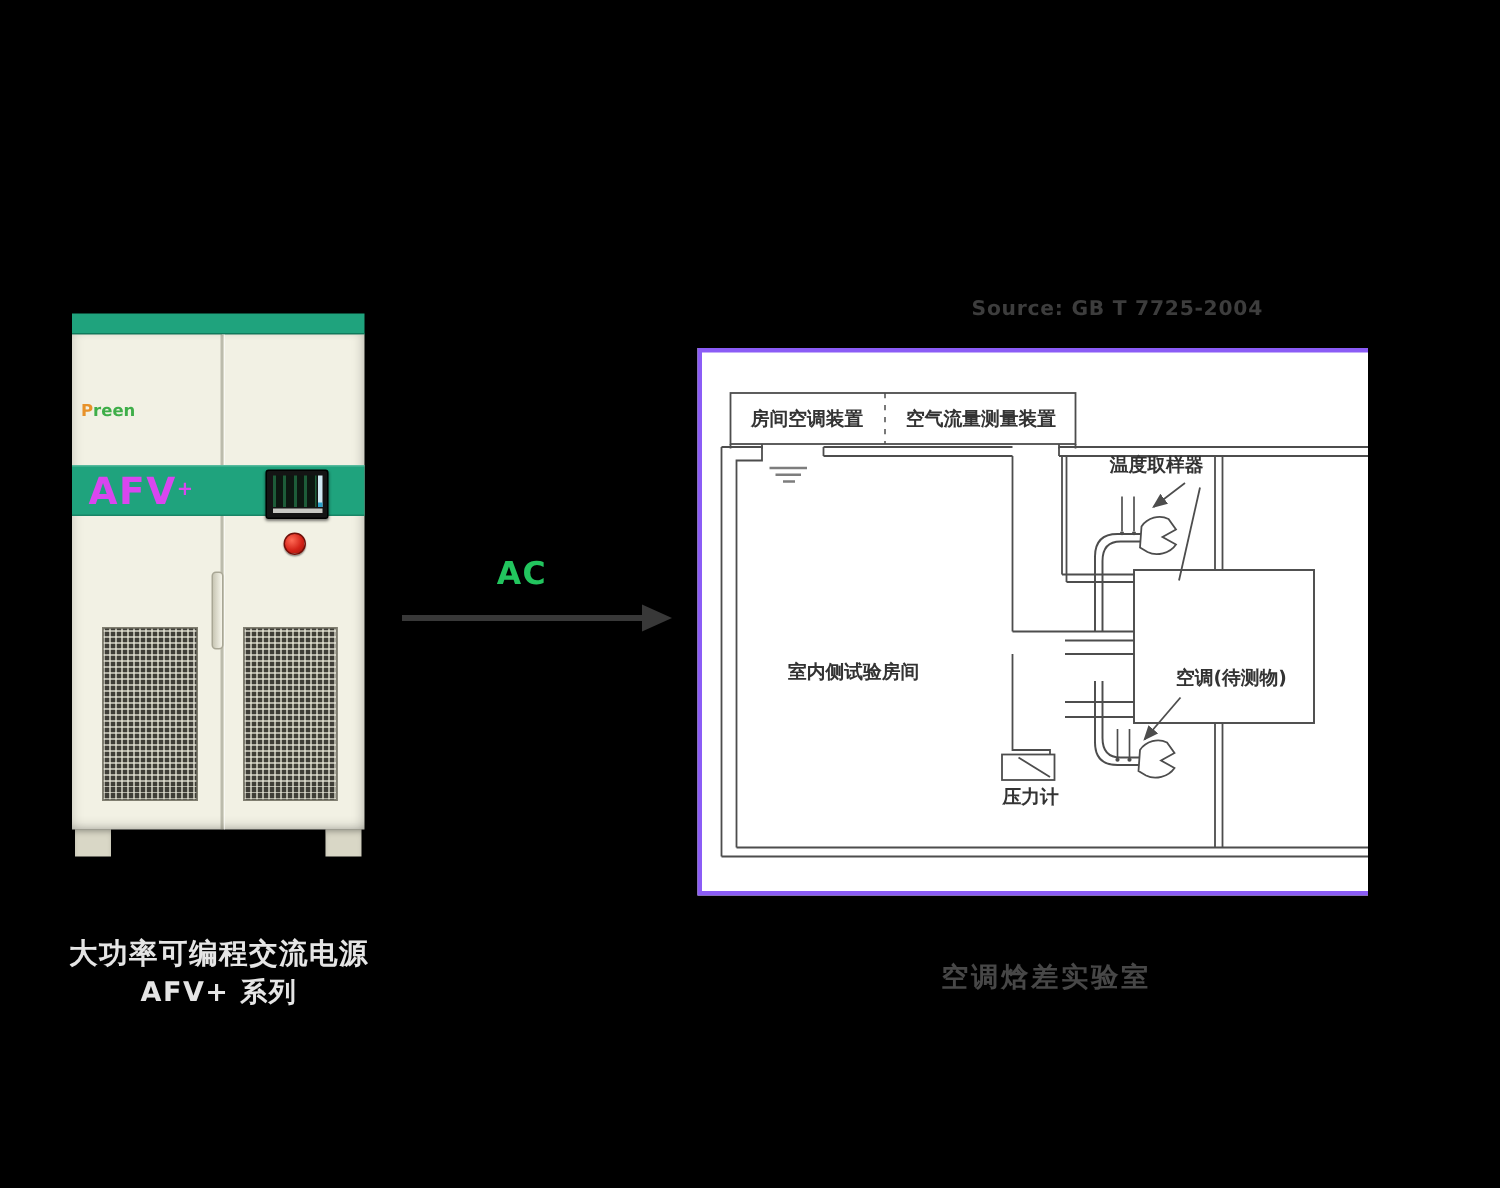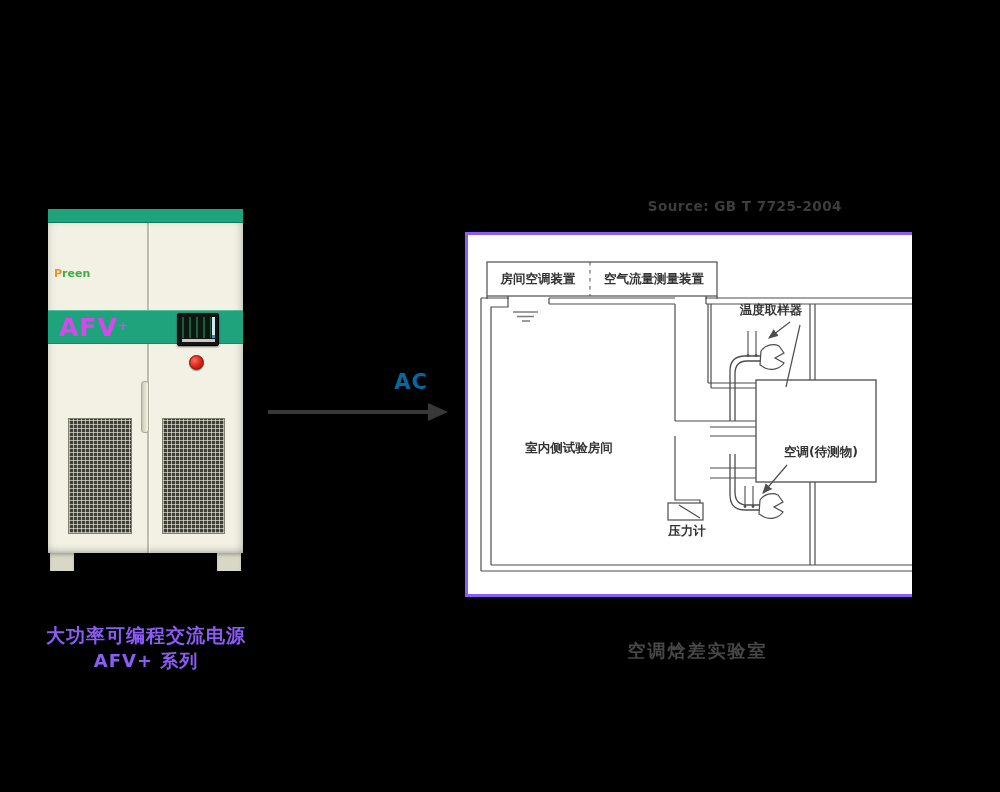--- a/index.html
+++ b/index.html
@@ -42,27 +42,27 @@
           background-image:
             repeating-linear-gradient(0deg, rgba(236,235,220,.65) 0 1px, rgba(0,0,0,0) 1px 4px),
             repeating-linear-gradient(90deg, rgba(236,235,220,.65) 0 1px, rgba(0,0,0,0) 1px 4px);}
   .grille.gl{left:20px;width:62px;}
   .grille.gr{left:114px;width:61px;}
   .foot{position:absolute;top:344px;width:24px;height:18px;background:#D9D7C6;
         box-shadow:inset 0 3px 4px -2px rgba(0,0,0,.35);}
   .foot.fl{left:2px;} .foot.fr{left:169px;}
 
   .cab-captions{position:absolute;left:16px;top:623px;width:260px;text-align:center;
-                color:#8b5cf6;font-weight:bold;}
+                color:#e5e5e5;font-weight:bold;}
   .cab-cap1{font-size:19px;letter-spacing:1px;}
   .cab-cap2{font-size:18px;margin-top:0;letter-spacing:1px;}
 
   
-  .ac-label{position:absolute;left:268px;top:370px;width:160px;text-align:right;
-            color:#0369a1;font-size:21px;font-weight:bold;letter-spacing:1px;}
+  .ac-label{position:absolute;left:268px;top:370px;width:160px;text-align:center;
+            color:#22c55e;font-size:21px;font-weight:bold;letter-spacing:1px;}
   .ac-line{position:absolute;left:268px;top:410px;width:160px;height:4px;background:#383838;}
   .ac-head{position:absolute;left:428px;top:403px;width:0;height:0;
            border-top:9px solid transparent;border-bottom:9px solid transparent;
            border-left:20px solid #383838;}
 
   
   .diagram{position:absolute;left:465px;top:232px;width:461px;height:365px;background:#fff;
            border:3px solid #8b5cf6;box-sizing:border-box;}
   .diagram svg{display:block;}
   .dg-caption{position:absolute;left:580px;top:639px;width:235px;text-align:center;

